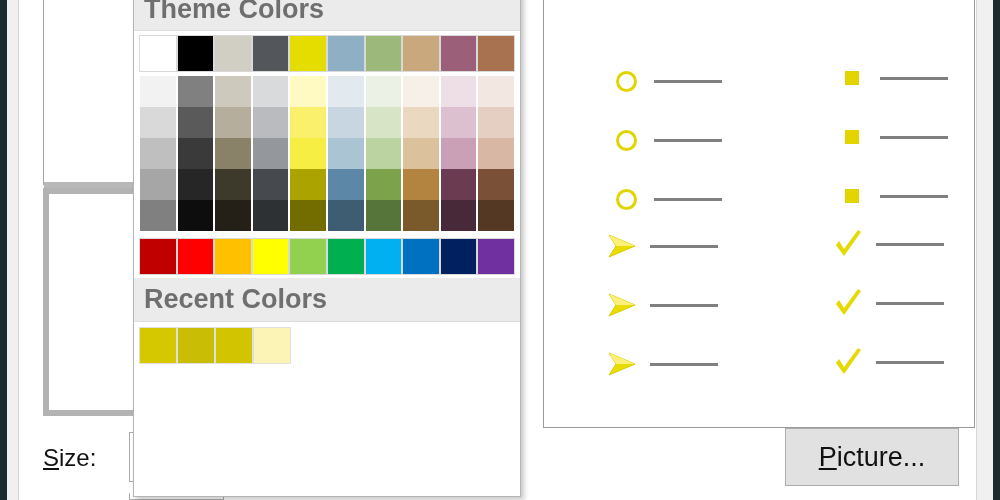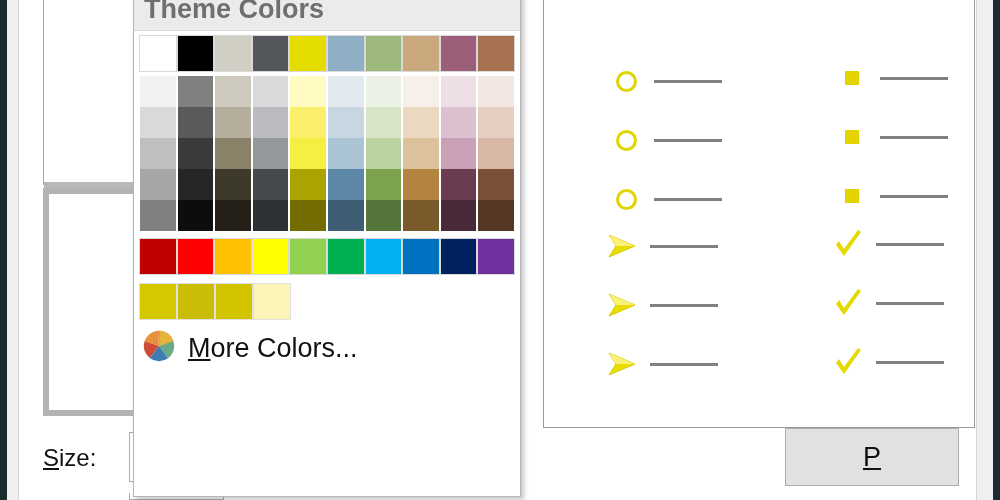--- a/index.html
+++ b/index.html
@@ -199,20 +199,21 @@
           <svg width="34" height="34" viewBox="0 0 34 34">
               <path d="M5 18 L8 14 L13 22 L27 3 L30 5 L13 29 Z" fill="#e5d900"></path>
             </svg>
         </span>
         <span class="bullet-rule"></span>
       </div>
     </div>
 
     <div class="picture-button">
         <u>P</u>
+        <span>icture...</span>
       </div>
   </div>
 
   <div class="dropdown">
 
     <div class="dd-section-header first">Theme Colors</div>
     <div class="swatch-area">
       <div class="swatch-row">
           <div class="sw base" style="background: rgb(255, 255, 255);"></div>
           <div class="sw base" style="background: rgb(0, 0, 0);"></div>
@@ -297,37 +298,23 @@
           <div class="sw base" style="background: rgb(255, 255, 0);"></div>
           <div class="sw base" style="background: rgb(146, 208, 80);"></div>
           <div class="sw base" style="background: rgb(0, 176, 80);"></div>
           <div class="sw base" style="background: rgb(0, 176, 240);"></div>
           <div class="sw base" style="background: rgb(0, 112, 192);"></div>
           <div class="sw base" style="background: rgb(0, 32, 96);"></div>
           <div class="sw base" style="background: rgb(112, 48, 160);"></div>
         </div>
     </div>
 
+    <div class="dd-section-header">Recent Colors</div>
     <div class="recent-area">
         <div class="sw" style="background: rgb(214, 200, 0);"></div>
         <div class="sw" style="background: rgb(201, 189, 6);"></div>
         <div class="sw" style="background: rgb(210, 197, 0);"></div>
         <div class="sw" style="background: rgb(251, 244, 182);"></div>
       </div>
 
-    <div class="more-colors">
-      <span>
-        <svg width="38" height="38" viewBox="0 0 40 40">
-          <g transform="translate(20,20)">
-            <path d="M0 0 L-1.2 -16 A16 16 0 0 1 14.8 -6.2 Z" fill="#e8913b"></path>
-            <path d="M0 0 L14.8 -6.2 A16 16 0 0 1 9.5 12.9 Z" fill="#6aab87"></path>
-            <path d="M0 0 L9.5 12.9 A16 16 0 0 1 -9.8 12.6 Z" fill="#3e7cb5"></path>
-            <path d="M0 0 L-9.8 12.6 A16 16 0 0 1 -15.2 -5.2 Z" fill="#cf4b38"></path>
-            <path d="M0 0 L-15.2 -5.2 A16 16 0 0 1 -1.2 -16 Z" fill="#e8913b"></path>
-            <path d="M0 0 L1.5 -16 A16 16 0 0 1 15.2 -5.0 Z" fill="#e6b33f"></path>
-          </g>
-        </svg>
-      </span>
-      <span class="more-colors-label"><u>M</u><span>ore Colors...</span></span>
-    </div>
     <div class="dd-bottom-strip"></div>
   </div>
 </div>
 
 </body></html>

